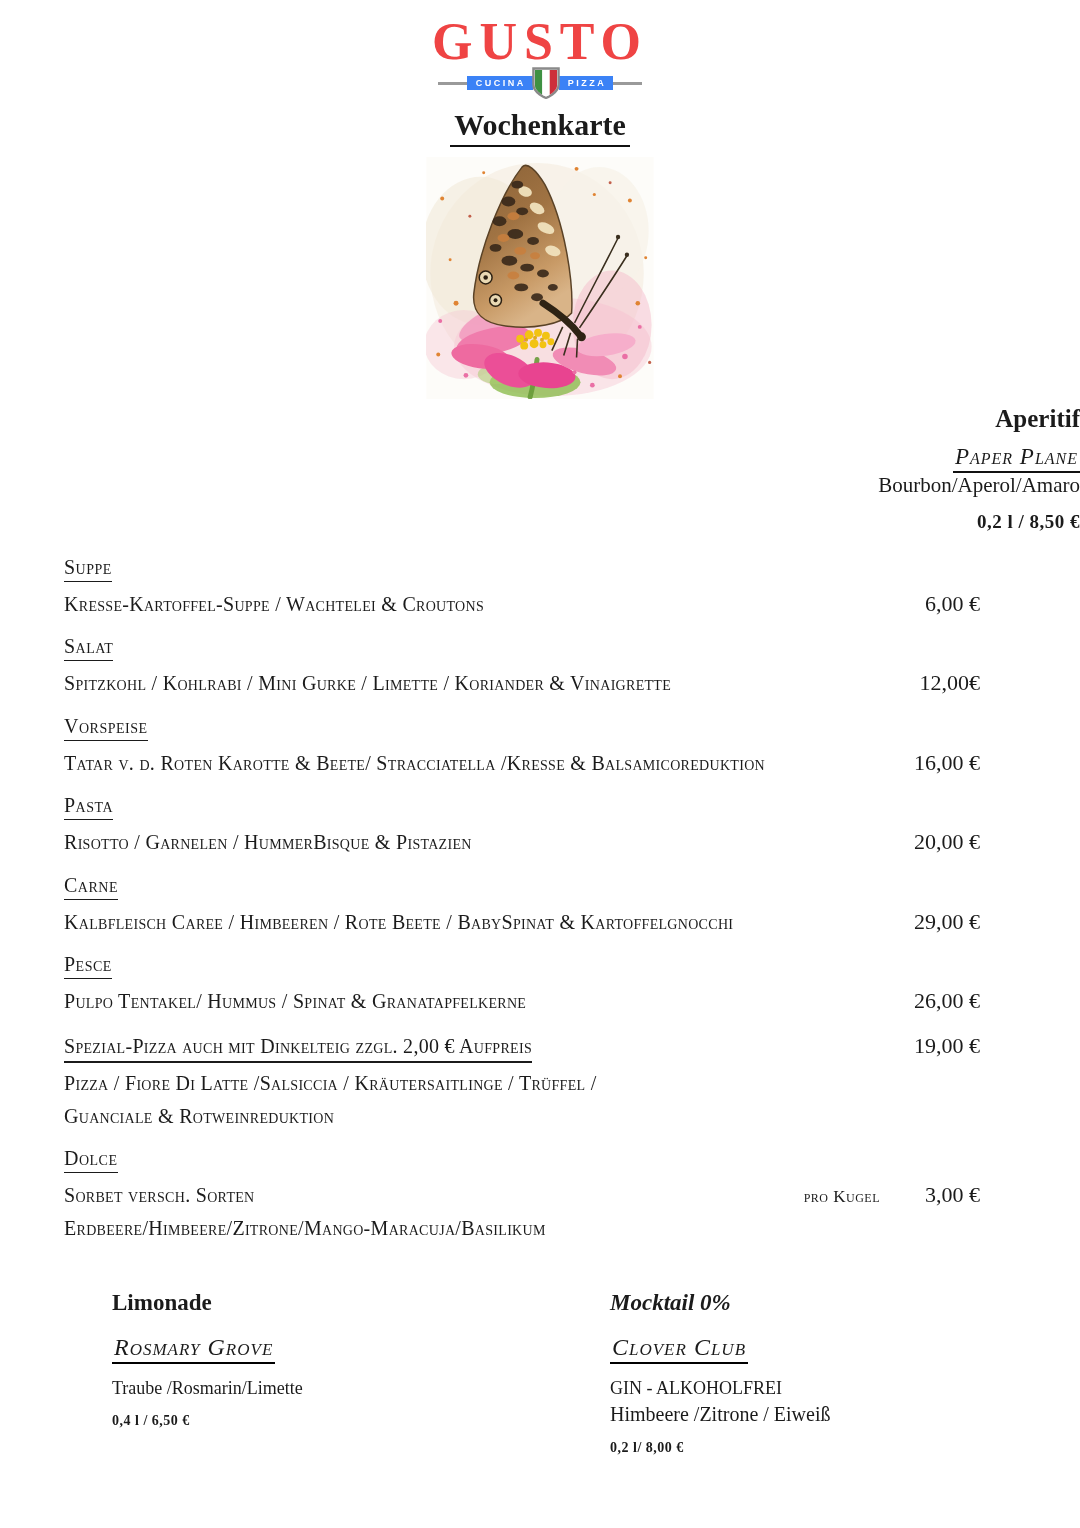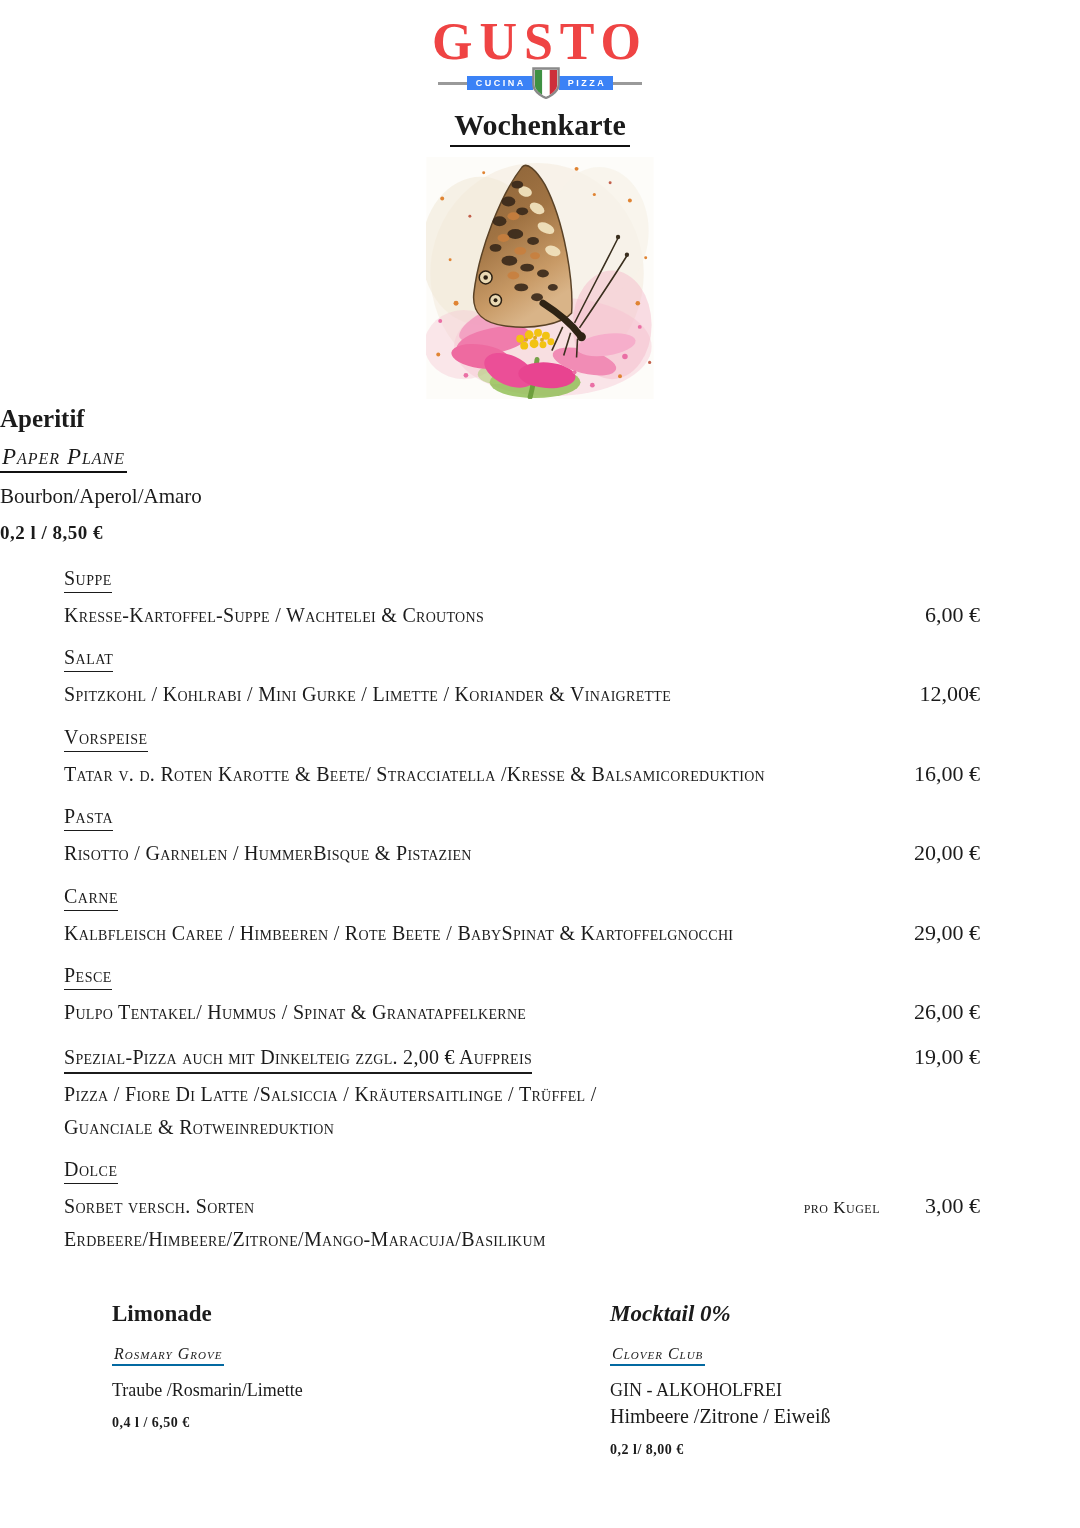--- a/index.html
+++ b/index.html
@@ -52,33 +52,33 @@
     font-size: 30px;
     font-weight: 700;
     border-bottom: 2.5px solid #111;
     padding: 0 4px 2px;
     line-height: 1.15;
   }
   
   .hero { width: 228px; height: 242px; margin: 10px auto 0; }
   .hero svg { width: 100%; height: 100%; display: block; }
   
-  .aperitif { text-align: left; margin-top: 6px; }
+  .aperitif { text-align: right; margin-top: 6px; }
   .ap-heading { font-size: 25px; font-weight: 700; }
   .ap-name {
     display: inline-block;
     margin-top: 11px;
     font-size: 23px;
     font-style: italic;
     font-variant: small-caps;
     letter-spacing: 1px;
     border-bottom: 2px solid #111;
     padding: 0 2px 1px;
   }
-  .ap-ingredients { margin-top: 11px; font-size: 21px; }
+  .ap-ingredients { font-size: 21px; }
   .ap-price { margin-top: 13px; font-size: 19px; font-weight: 700; letter-spacing: 0.5px; }
   
   .menu { margin-top: 22px; padding: 0 100px 0 64px; }
   .menu-section { margin-bottom: 17px; }
   .section-header {
     display: inline-block;
     font-size: 20px;
     font-variant: small-caps;
     letter-spacing: 0.5px;
     border-bottom: 1.5px solid #1b1b1b;
@@ -106,25 +106,25 @@
     display: flex;
     justify-content: space-between;
     padding: 32px 100px 0 112px;
   }
   .drink-col { width: 370px; text-align: left; font-family: Liberation Serif, serif; }
   .drink-heading { font-size: 23px; font-weight: 700; }
   .drink-heading.italic { font-style: italic; }
   .drink-name {
     display: inline-block;
     margin-top: 18px;
-    font-size: 16px;
+    font-size: 24px;
     font-style: italic;
     font-variant: small-caps;
     letter-spacing: 1px;
-    border-bottom: 2px solid #0369a1;
+    border-bottom: 2px solid #000000;
     padding: 0 2px 1px;
   }
   .drink-line { margin-top: 14px; font-size: 18px; }
   .drink-line.tight { margin-top: 4px; font-size: 20px; }
   .drink-price { margin-top: 14px; font-size: 14px; font-weight: 700; letter-spacing: 0.5px; }
 </style>
 </head>
 <body>
 
 <div class="page">

